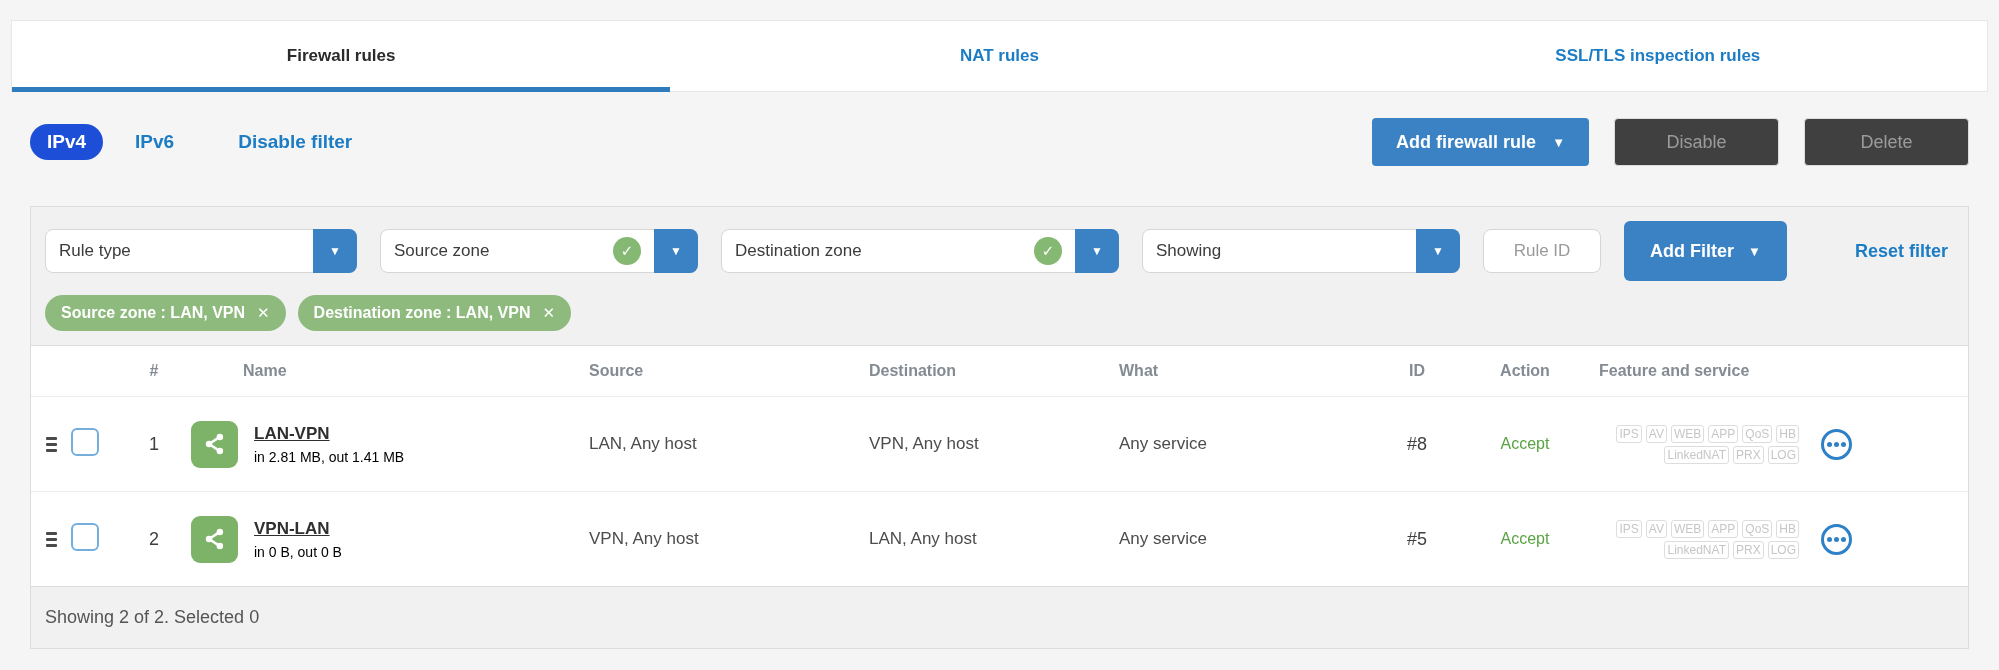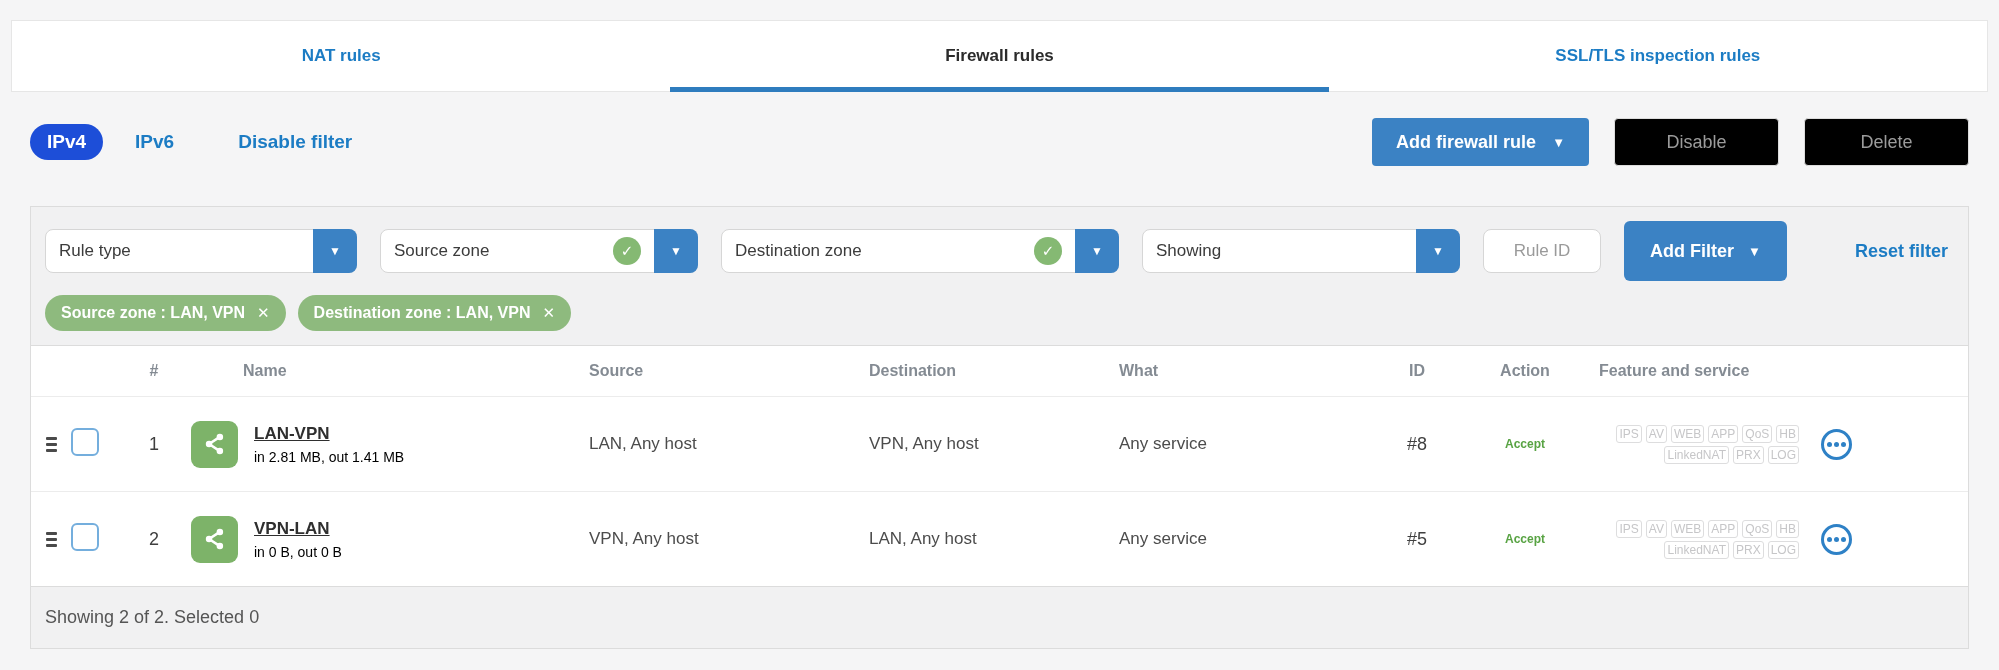--- a/index.html
+++ b/index.html
@@ -71,21 +71,21 @@
     font-weight: bold;
     height: 48px;
     padding: 0 24px;
     border-radius: 4px;
     display: inline-flex;
     align-items: center;
     gap: 16px;
     cursor: pointer;
   }
   .btn-ghost {
-    background: #000000;
+    background: #404040;
     border: 1px solid #dcdcdc;
     border-radius: 4px;
     color: #9b9b9b;
     font-family: inherit;
     font-size: 18px;
     height: 48px;
     width: 165px;
     margin-left: 25px;
     cursor: pointer;
   }
@@ -260,22 +260,22 @@
     font-weight: bold;
     color: #2f2f2f;
     text-decoration: underline;
     cursor: pointer;
   }
   .rule-traffic { font-size: 14px; color: #000000; margin-top: 5px; }
   .cell.c-id { font-size: 18px; color: #3f3f3f; justify-self: center; }
   .cell.c-action {
     justify-self: center;
     color: #58a343;
-    font-weight: bold;
-    font-size: 12px;
+    font-weight: normal;
+    font-size: 16px;
   }
   .feat-cell { display: flex; align-items: center; padding-left: 14px; }
   .badges {
     width: 200px;
     display: flex;
     flex-direction: column;
     align-items: flex-end;
     gap: 3px;
   }
   .badge-line { display: flex; gap: 4px; }
@@ -313,22 +313,22 @@
     align-items: center;
     padding-left: 14px;
     font-size: 18px;
     color: #555;
   }
 </style>
 </head>
 <body>
 
 <div class="tabbar">
+  <div class="tab active">Firewall rules</div>
   <div class="tab">NAT rules</div>
-  <div class="tab active">Firewall rules</div>
   <div class="tab">SSL/TLS inspection rules</div>
 </div>
 
 <div class="toolbar">
   <span class="pill">IPv4</span>
   <span class="toolbar-link ipv6">IPv6</span>
   <span class="toolbar-link disable-filter">Disable filter</span>
   <span class="spacer"></span>
   <button class="btn-primary">
     <span>Add firewall rule</span>

